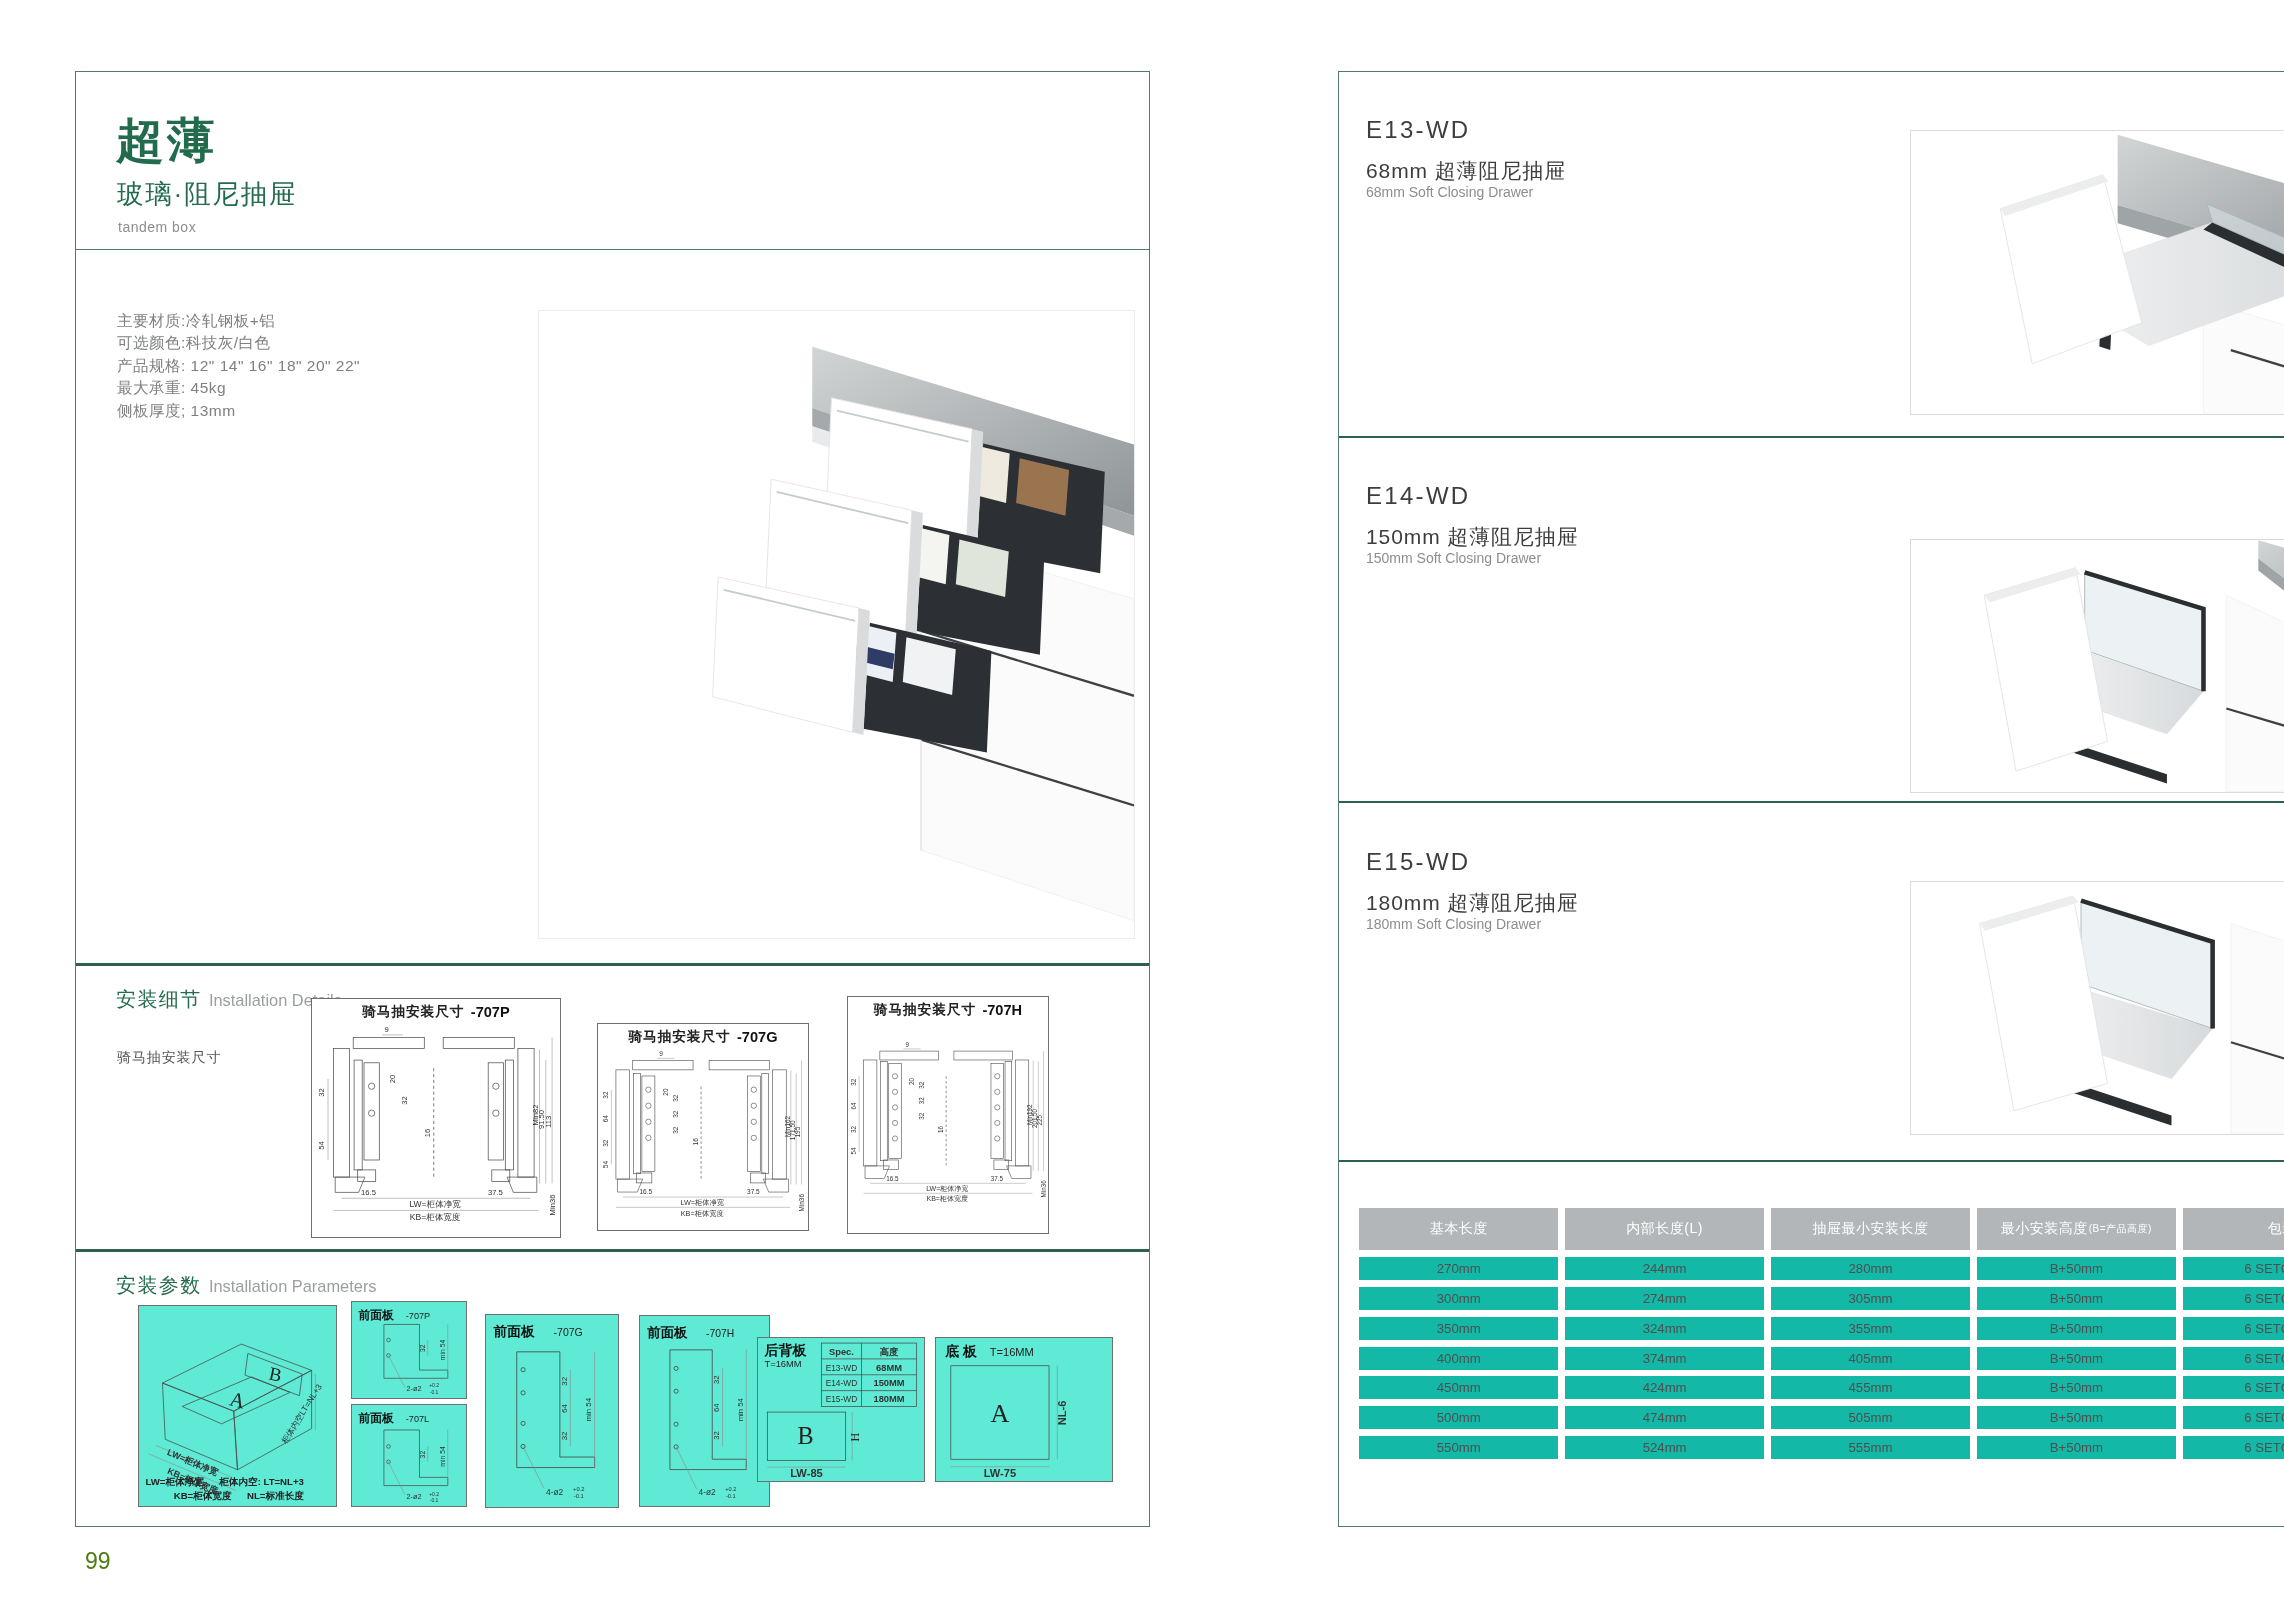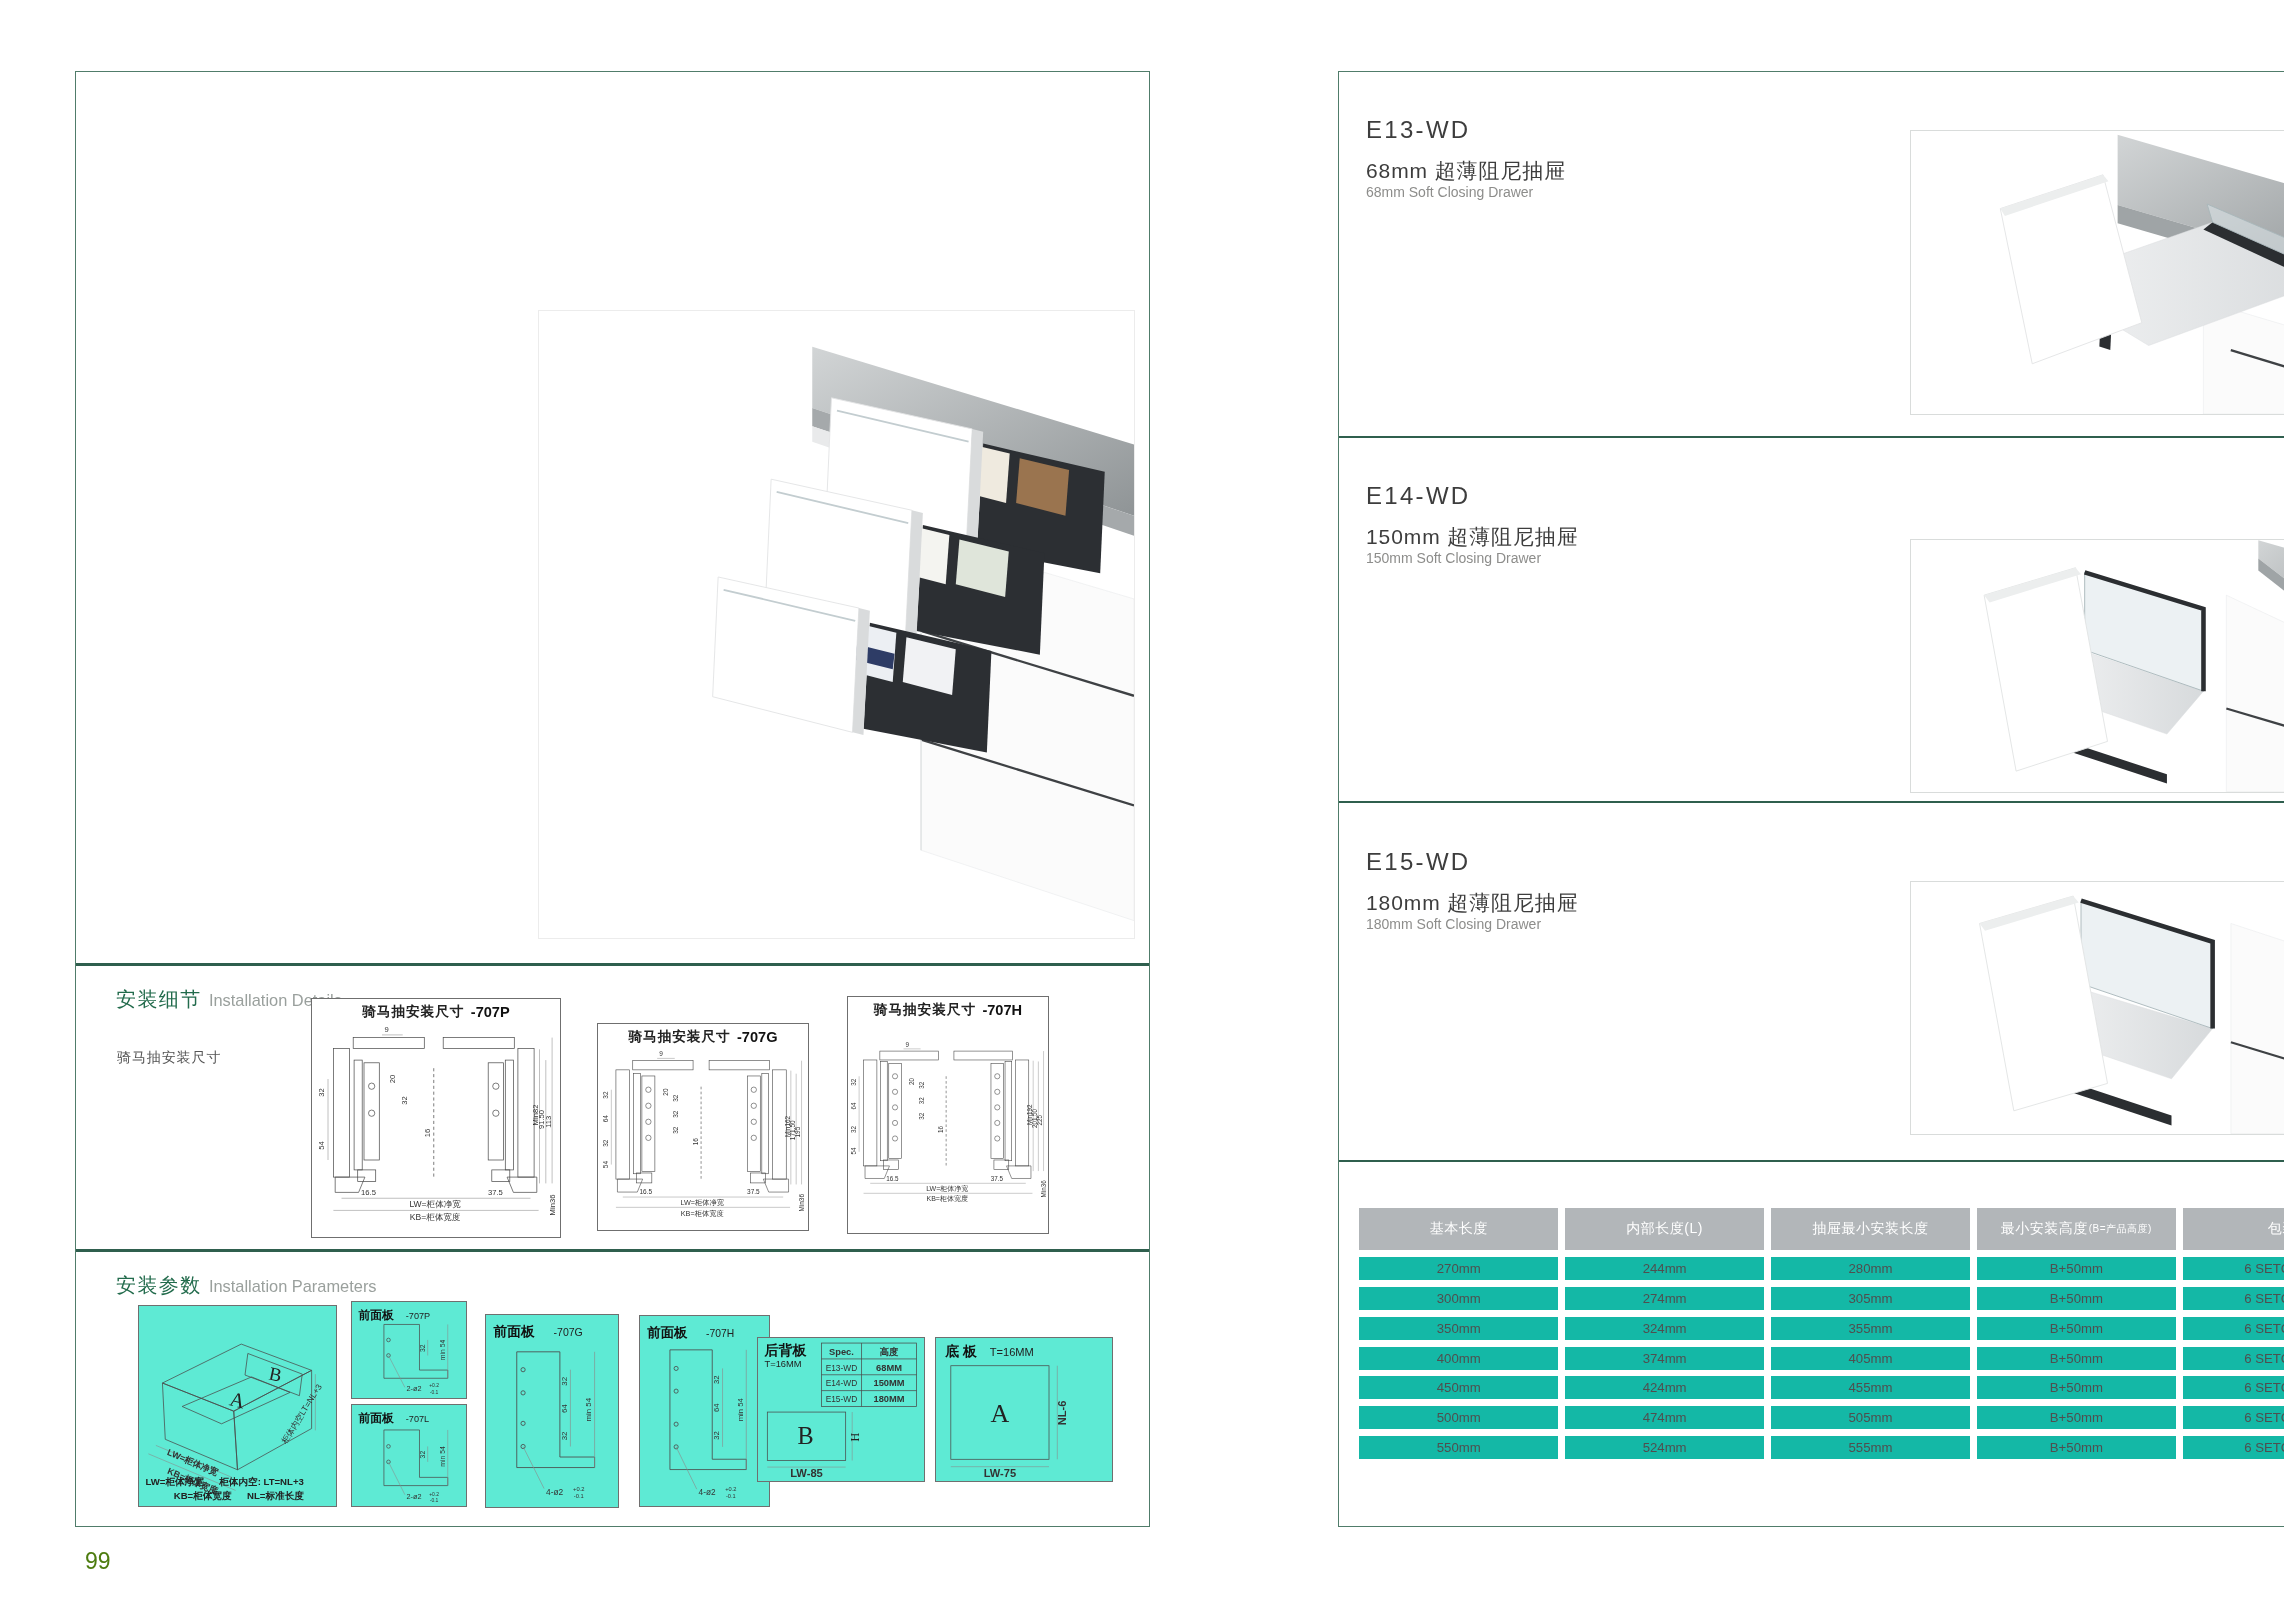--- a/index.html
+++ b/index.html
@@ -84,21 +84,33 @@
     </linearGradient>
     <linearGradient id="floorGrad" x1="0" y1="0" x2="1" y2="0">
       <stop offset="0" stop-color="#f2f3f4"></stop>
         <stop offset="1" stop-color="#d7dadc"></stop>
     </linearGradient>
   </defs>
 </svg>
 
 <div class="page" id="left-page">
 
-
+  <div class="lp-header">
+    <div class="t-cn">超薄</div>
+    <div class="t-sub">玻璃·阻尼抽屉</div>
+    <div class="t-tag">tandem box</div>
+  </div>
+
+  <div class="spec-cn">
+    <div>主要材质:冷轧钢板+铝</div>
+    <div>可选颜色:科技灰/白色</div>
+    <div>产品规格: 12" 14" 16" 18" 20" 22"</div>
+    <div>最大承重: 45kg</div>
+    <div>侧板厚度; 13mm</div>
+  </div>
 
   <div class="photo-main">
     <svg viewBox="0 0 1302 1372">
       <polygon points="598,78 1302,292 1302,448 598,212" fill="url(#counterGrad)"></polygon>
       <polygon points="598,212 1302,448 1302,492 598,252" fill="#a5a9ab"></polygon>
       <polygon points="598,252 836,330 836,368 598,286" fill="#e9eaeb"></polygon>
       <polygon points="836,492 1302,630 1302,1334 836,1180" fill="#fbfbfb" stroke="#e3e5e6"></polygon>
       <line x1="836" y1="700" x2="1302" y2="842" class="seam"></line>
       <line x1="836" y1="938" x2="1302" y2="1082" class="seam"></line>
       <line x1="836" y1="492" x2="836" y2="1180" stroke="#e0e2e3" stroke-width="3"></line>

